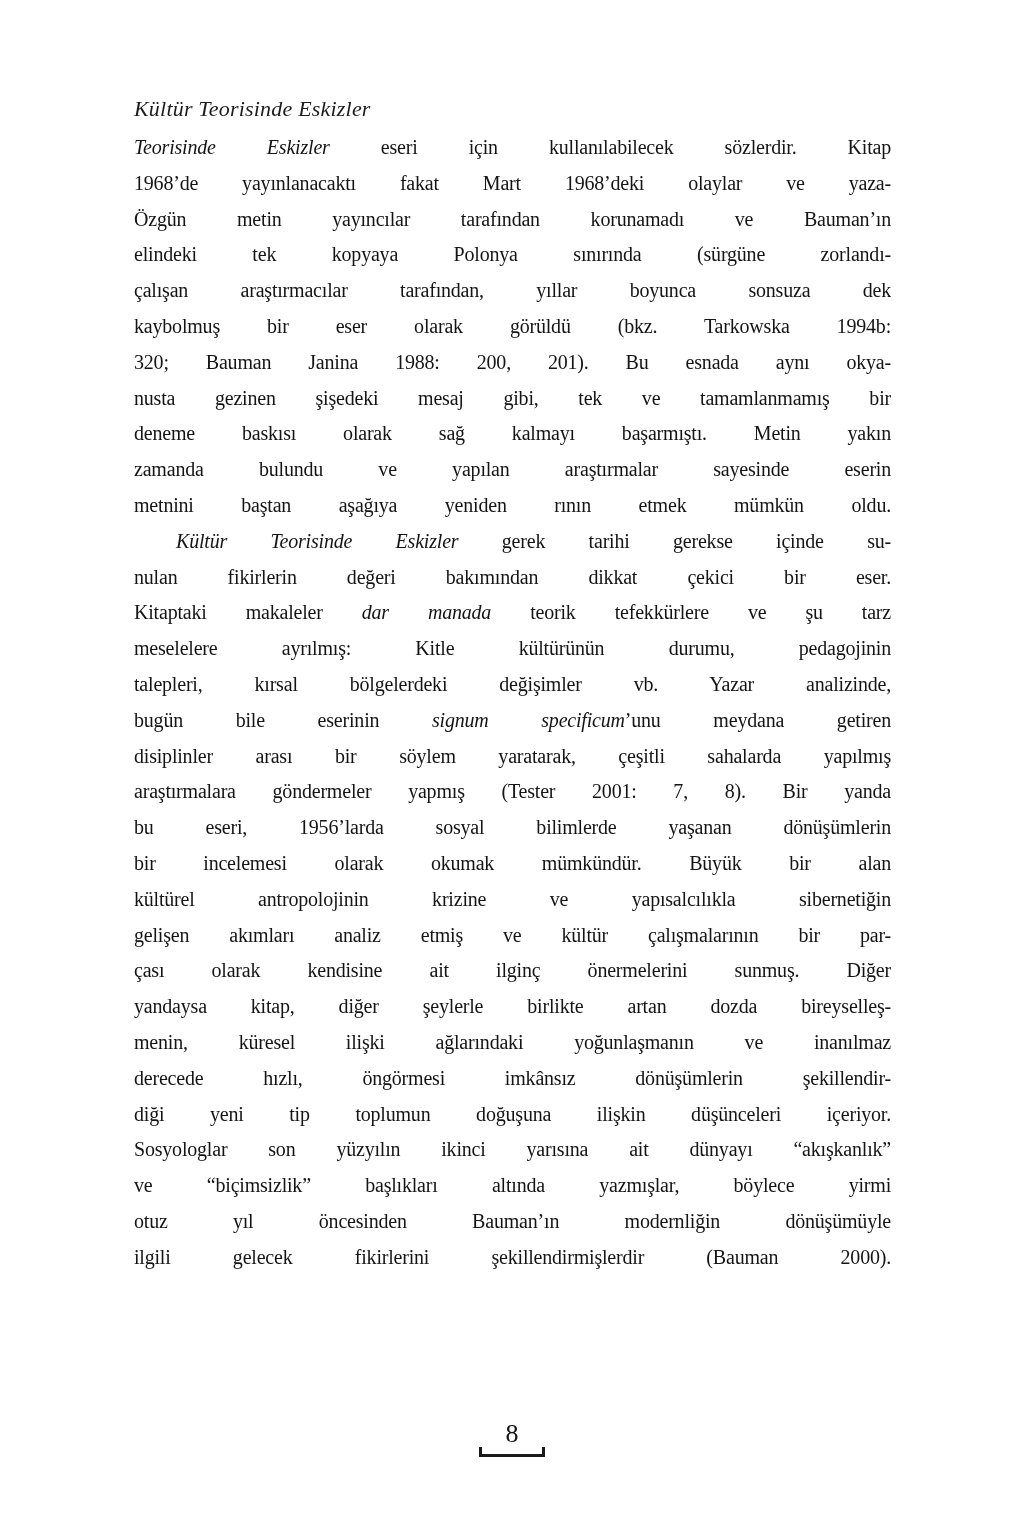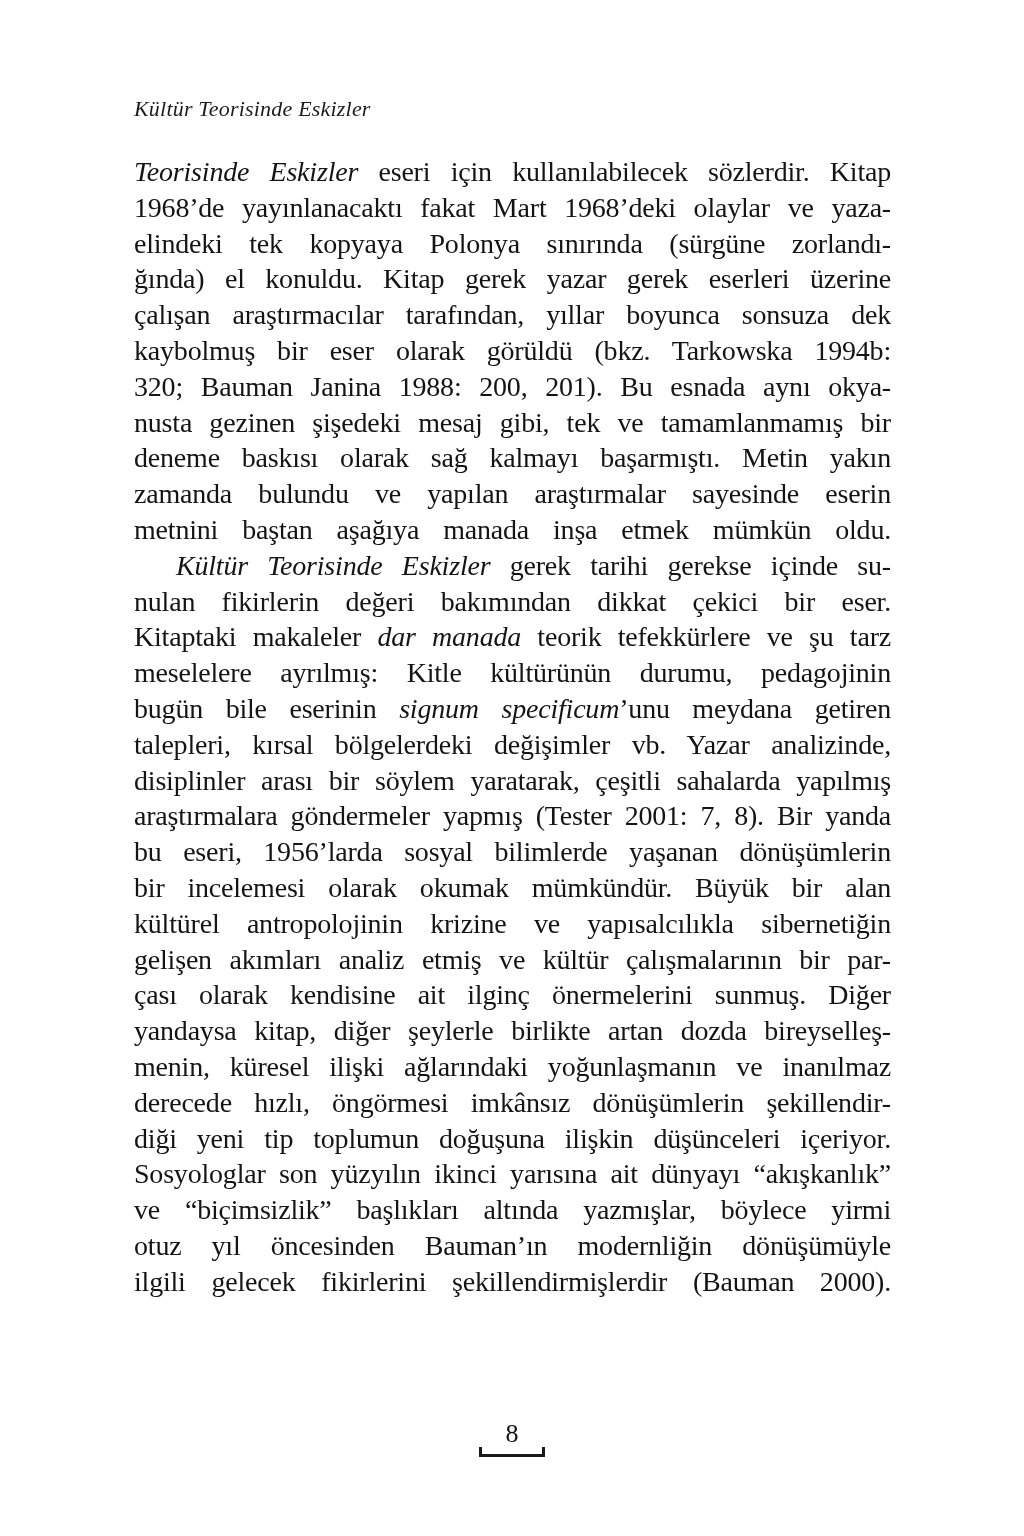--- a/index.html
+++ b/index.html
@@ -22,23 +22,23 @@
     top: 96px;
     font-style: italic;
     font-size: 22px;
     letter-spacing: 0.2px;
     color: #1c1c1c;
     white-space: nowrap;
   }
   .body-text {
     position: absolute;
     left: 134px;
-    top: 154px;
+    top: 130px;
     width: 757px;
-    font-size: 28px;
+    font-size: 20px;
     line-height: 35.8px;
     letter-spacing: -0.2px;
     color: #141414;
   }
   .line {
     text-align: justify;
     text-align-last: justify;
     white-space: normal;
     height: 35.8px;
     overflow: hidden;
@@ -73,35 +73,35 @@
 </style>
 </head>
 <body>
 
 <div class="page">
   <div class="running-head">Kültür Teorisinde Eskizler</div>
 
   <div class="body-text" id="body-text">
       <div class="line"><span class="it">Teorisinde Eskizler</span><span> eseri için kullanılabilecek sözlerdir. Kitap</span></div>
       <div class="line"><span>1968’de yayınlanacaktı fakat Mart 1968’deki olaylar ve yaza-</span></div>
+      <div class="line"><span>Özgün metin yayıncılar tarafından korunamadı ve Bauman’ın</span></div>
       <div class="line"><span>elindeki tek kopyaya Polonya sınırında (sürgüne zorlandı-</span></div>
-      <div class="line"><span>ğında) el konuldu. Kitap gerek yazar gerek eserleri üzerine</span></div>
       <div class="line"><span>çalışan araştırmacılar tarafından, yıllar boyunca sonsuza dek</span></div>
       <div class="line"><span>kaybolmuş bir eser olarak görüldü (bkz. Tarkowska 1994b:</span></div>
       <div class="line"><span>320; Bauman Janina 1988: 200, 201). Bu esnada aynı okya-</span></div>
       <div class="line"><span>nusta gezinen şişedeki mesaj gibi, tek ve tamamlanmamış bir</span></div>
       <div class="line"><span>deneme baskısı olarak sağ kalmayı başarmıştı. Metin yakın</span></div>
       <div class="line"><span>zamanda bulundu ve yapılan araştırmalar sayesinde eserin</span></div>
-      <div class="line"><span>metnini baştan aşağıya manada inşa etmek mümkün oldu.</span></div>
+      <div class="line"><span>metnini baştan aşağıya yeniden rının etmek mümkün oldu.</span></div>
       <div class="line indent"><span class="it">Kültür Teorisinde Eskizler</span><span> gerek tarihi gerekse içinde su-</span></div>
       <div class="line"><span>nulan fikirlerin değeri bakımından dikkat çekici bir eser.</span></div>
       <div class="line"><span>Kitaptaki makaleler </span><span class="it">dar manada</span><span> teorik tefekkürlere ve şu tarz</span></div>
       <div class="line"><span>meselelere ayrılmış: Kitle kültürünün durumu, pedagojinin</span></div>
+      <div class="line"><span>talepleri, kırsal bölgelerdeki değişimler vb. Yazar analizinde,</span></div>
       <div class="line"><span>bugün bile eserinin </span><span class="it">signum specificum</span><span>’unu meydana getiren</span></div>
-      <div class="line"><span>talepleri, kırsal bölgelerdeki değişimler vb. Yazar analizinde,</span></div>
       <div class="line"><span>disiplinler arası bir söylem yaratarak, çeşitli sahalarda yapılmış</span></div>
       <div class="line"><span>araştırmalara göndermeler yapmış (Tester 2001: 7, 8). Bir yanda</span></div>
       <div class="line"><span>bu eseri, 1956’larda sosyal bilimlerde yaşanan dönüşümlerin</span></div>
       <div class="line"><span>bir incelemesi olarak okumak mümkündür. Büyük bir alan</span></div>
       <div class="line"><span>kültürel antropolojinin krizine ve yapısalcılıkla sibernetiğin</span></div>
       <div class="line"><span>gelişen akımları analiz etmiş ve kültür çalışmalarının bir par-</span></div>
       <div class="line"><span>çası olarak kendisine ait ilginç önermelerini sunmuş. Diğer</span></div>
       <div class="line"><span>yandaysa kitap, diğer şeylerle birlikte artan dozda bireyselleş-</span></div>
       <div class="line"><span>menin, küresel ilişki ağlarındaki yoğunlaşmanın ve inanılmaz</span></div>
       <div class="line"><span>derecede hızlı, öngörmesi imkânsız dönüşümlerin şekillendir-</span></div>

